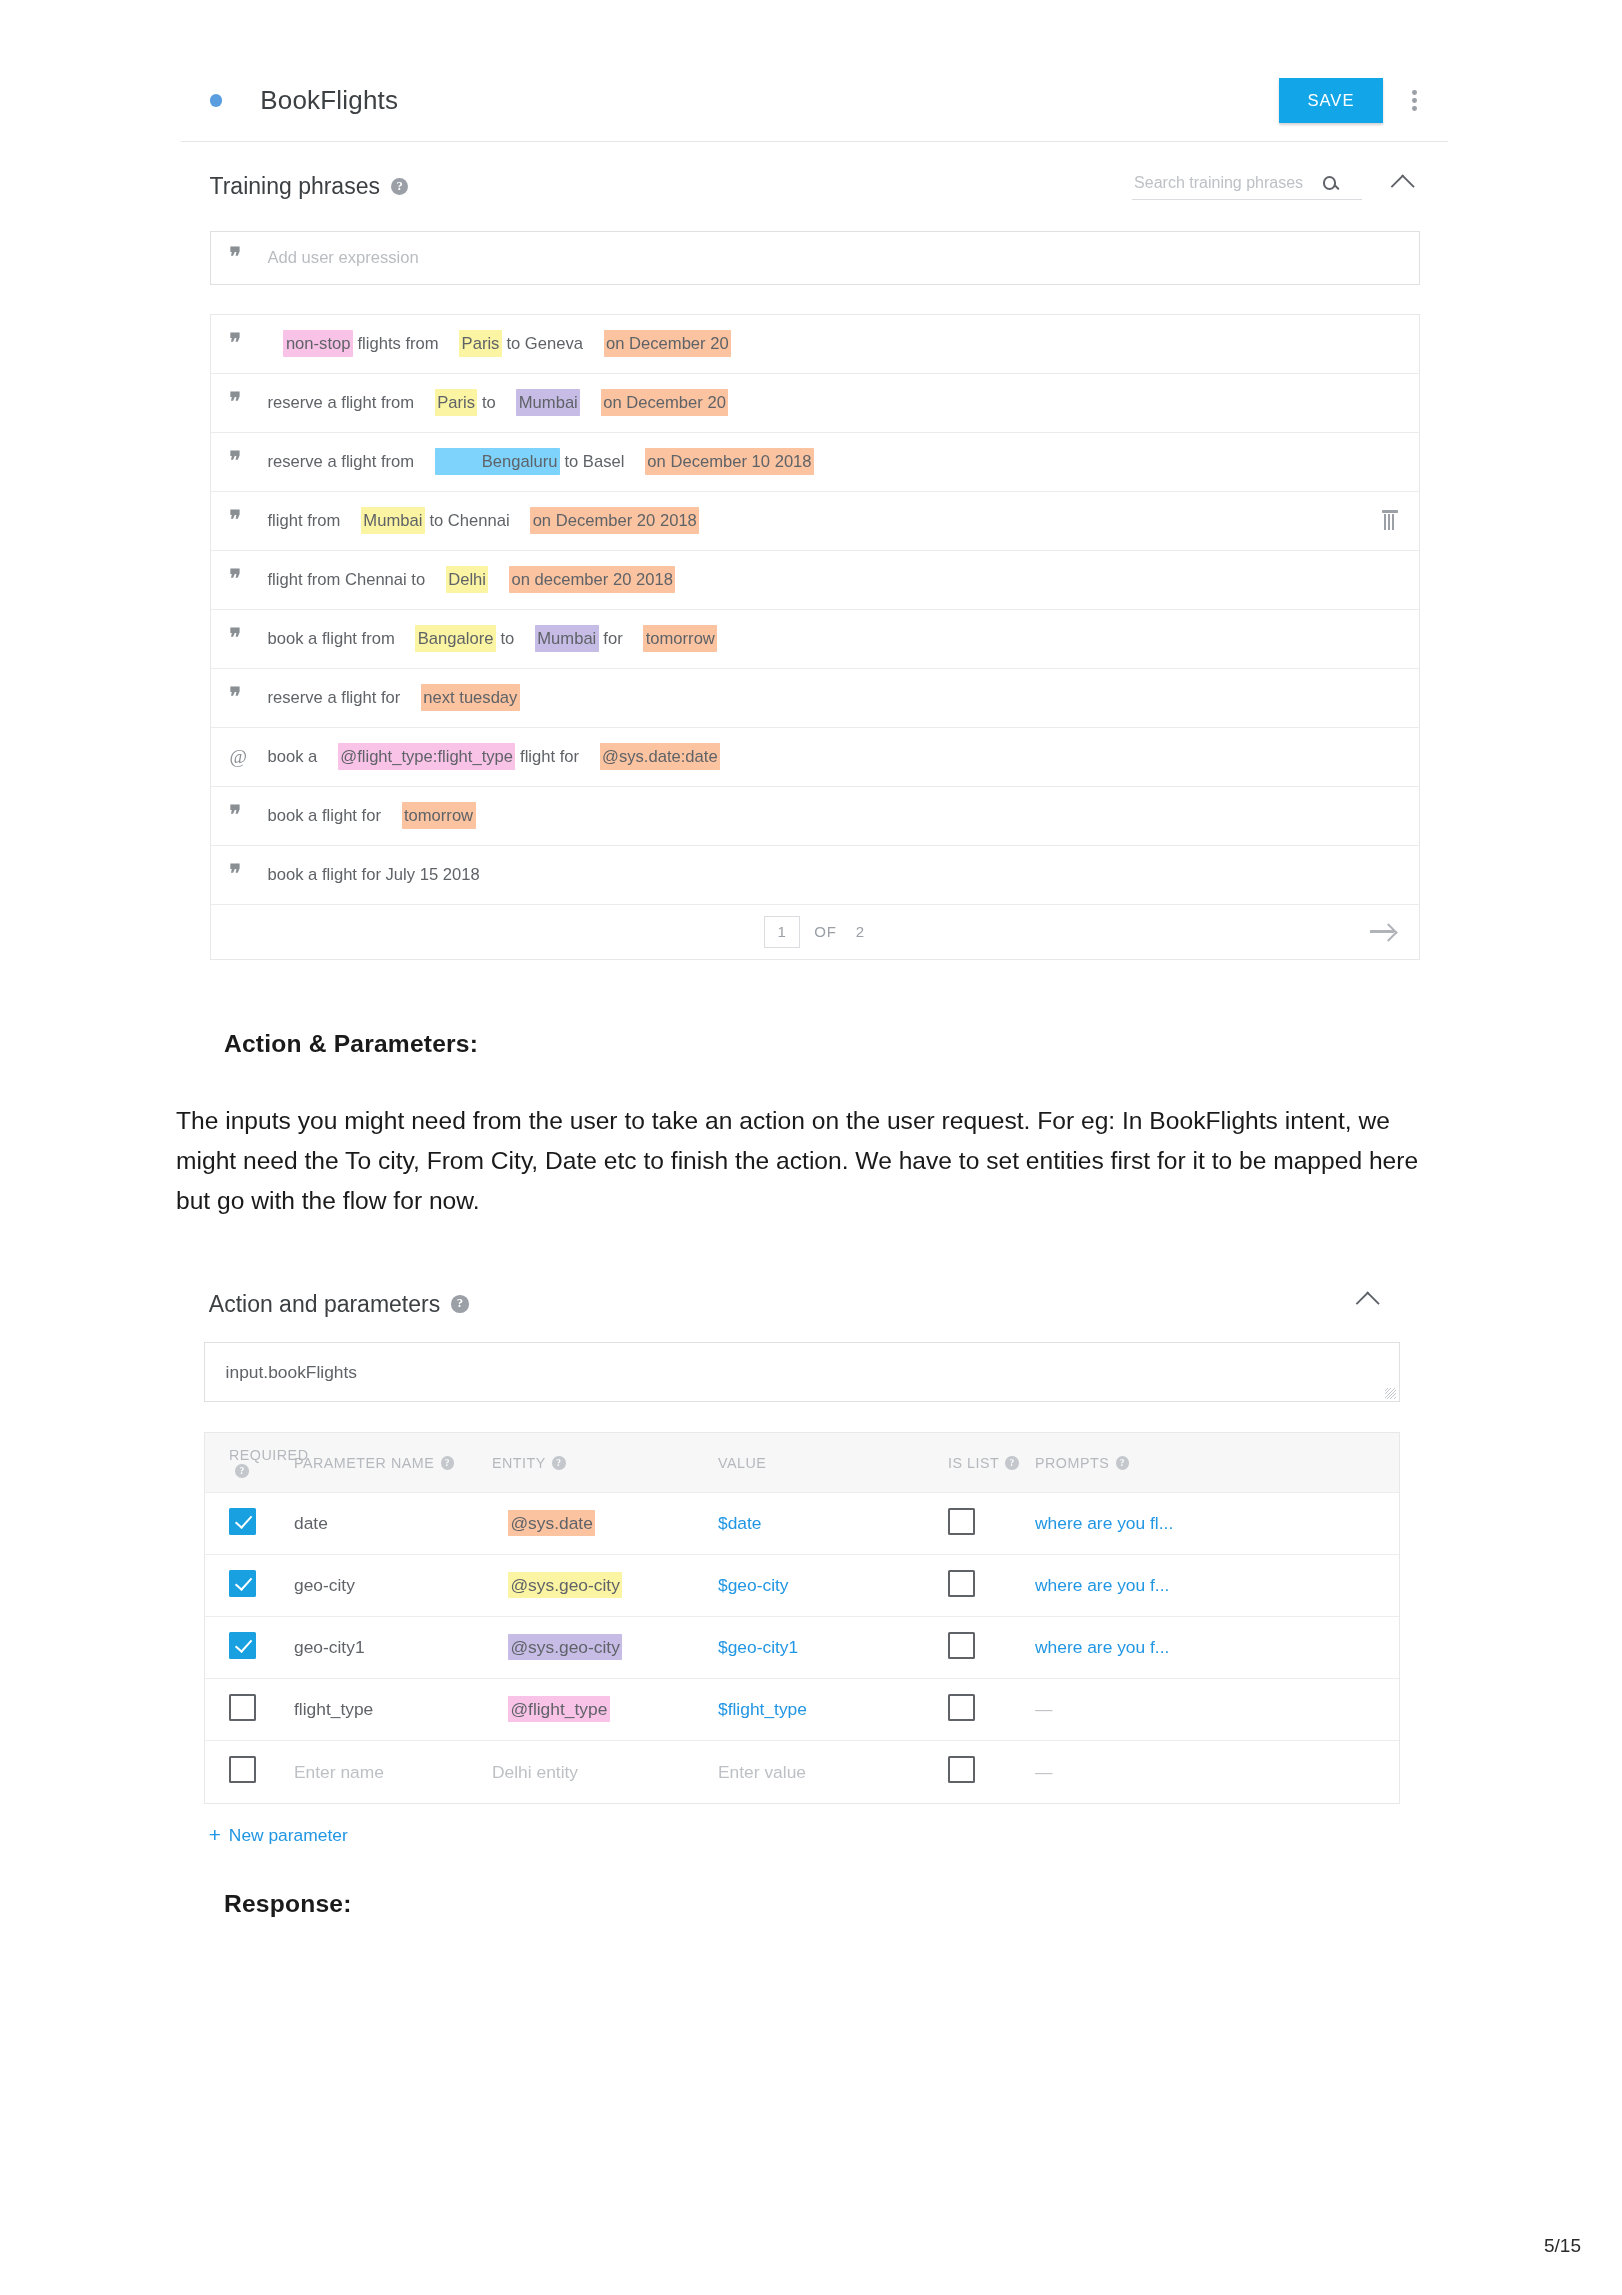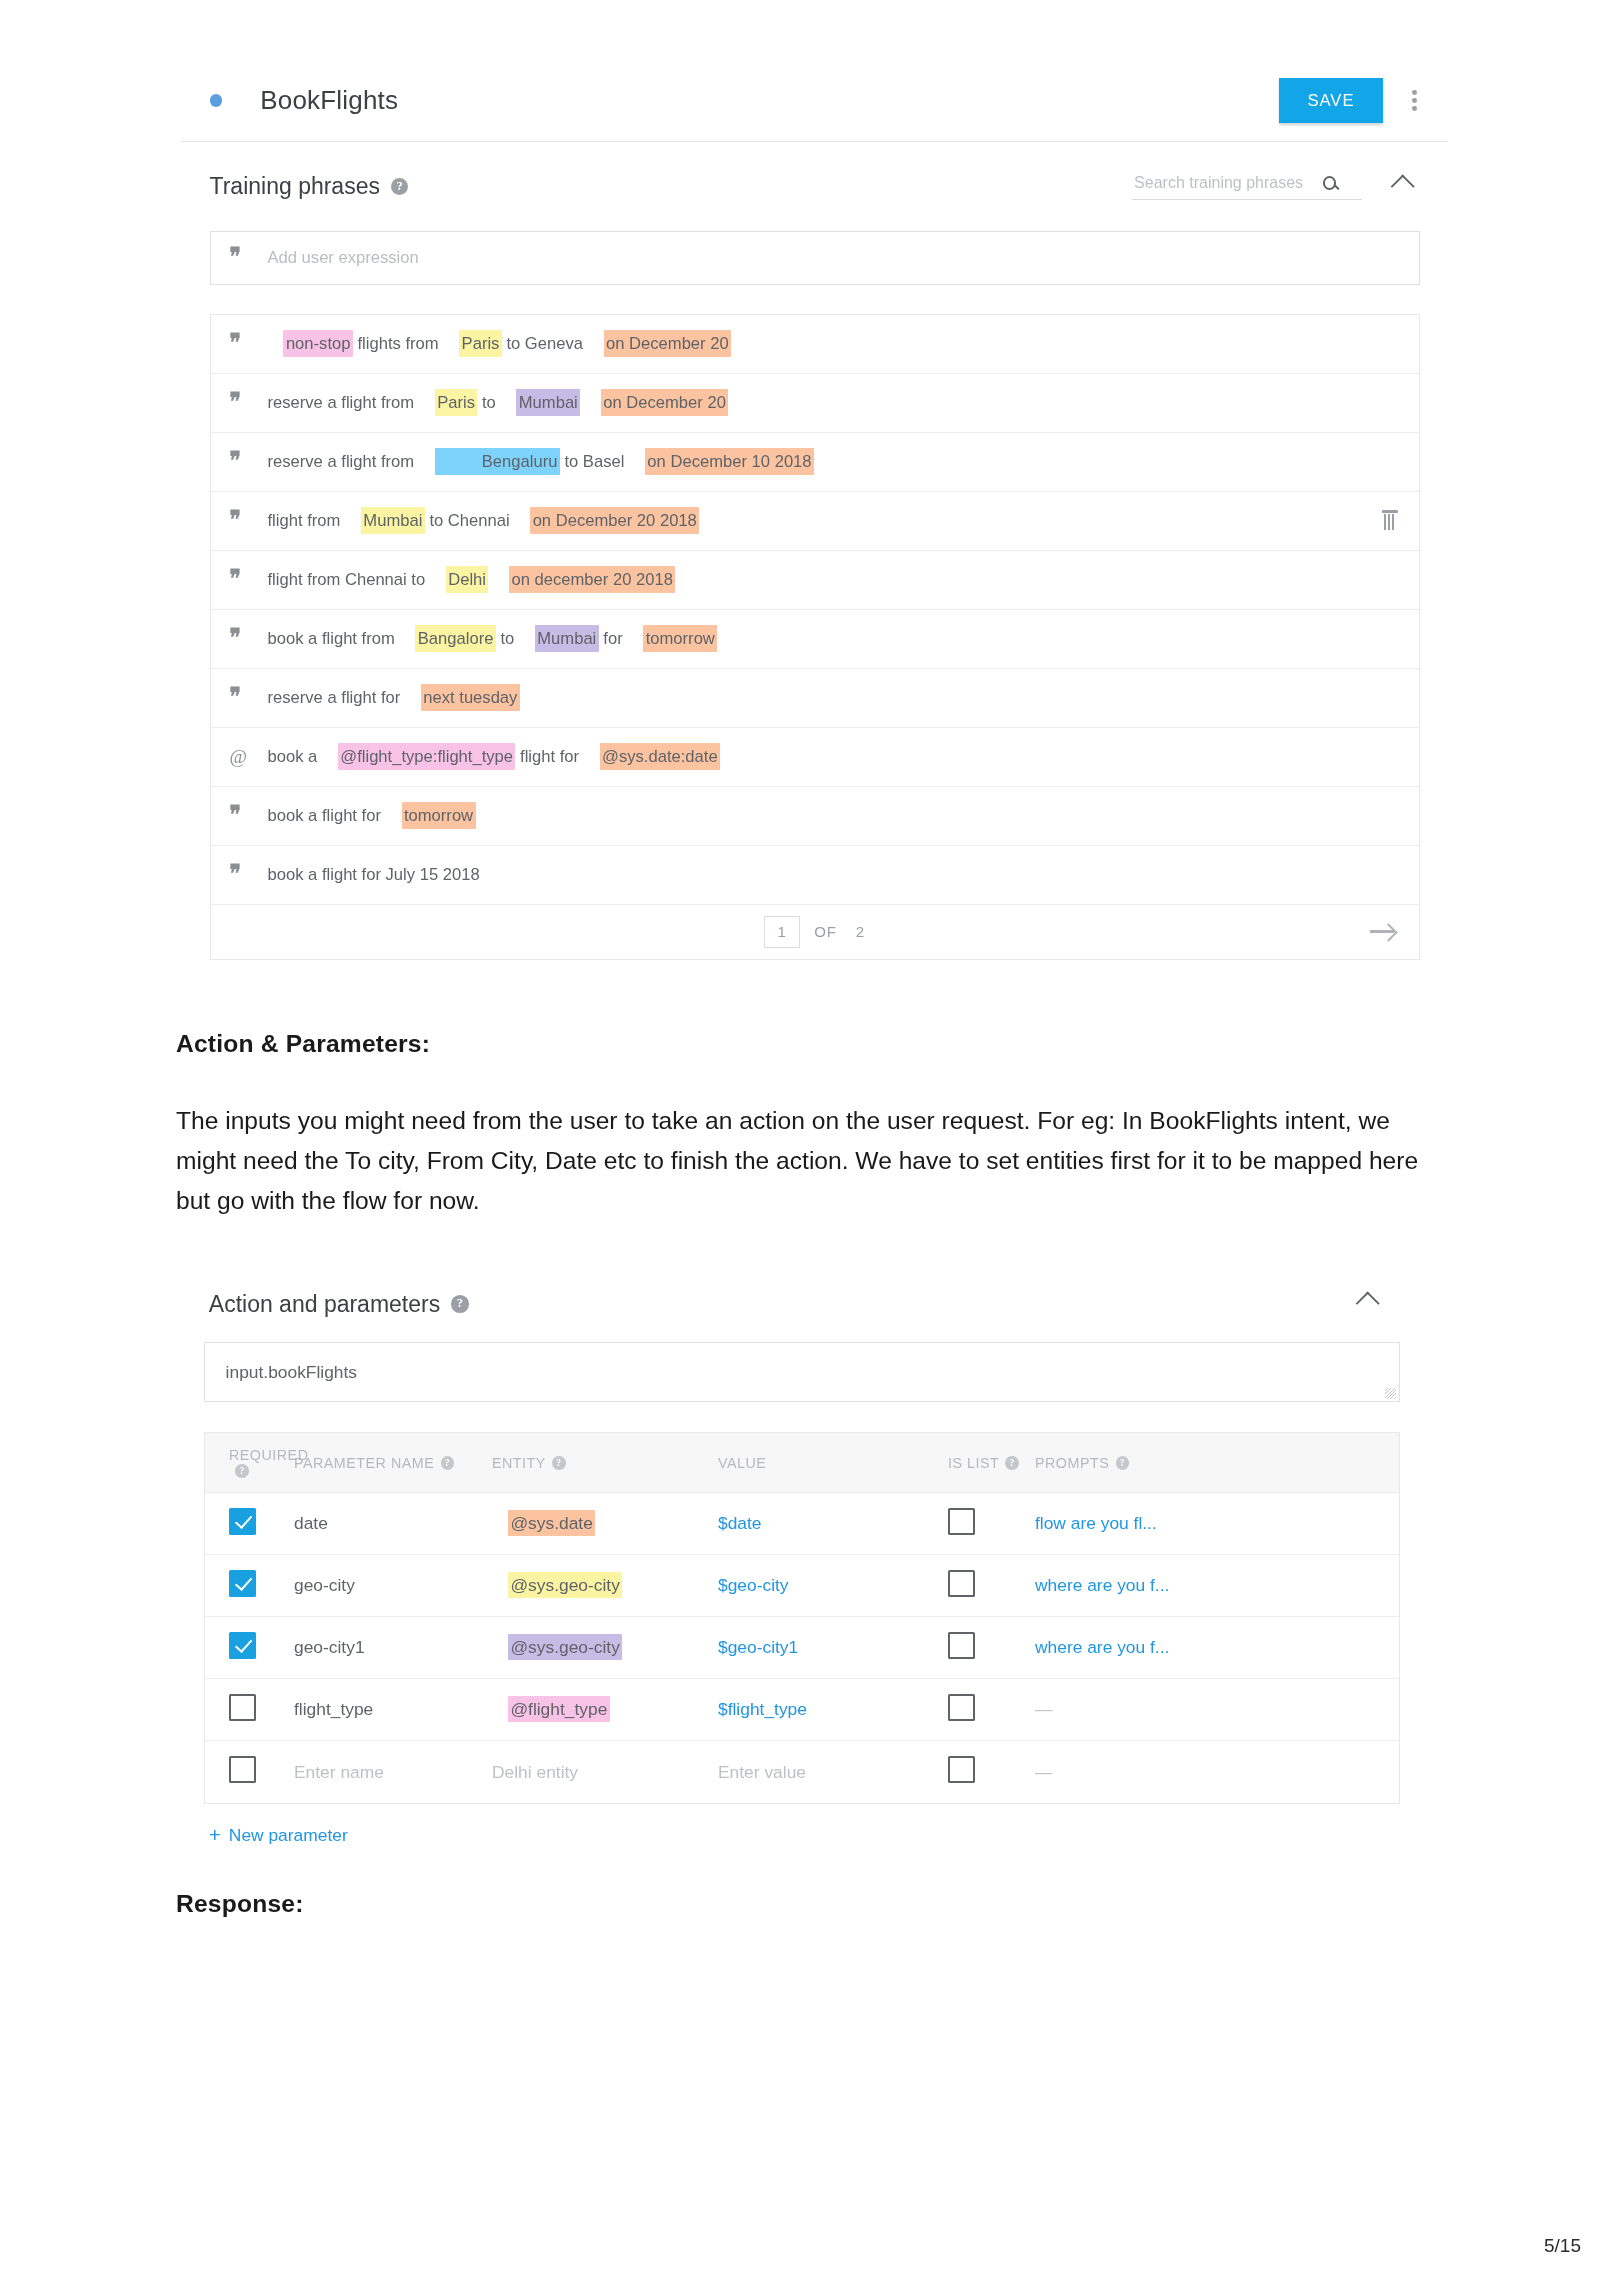--- a/index.html
+++ b/index.html
@@ -185,21 +185,21 @@
   }
 
   
   .prose {
     position:absolute;
     left: 176px;
     width: 1275px;
     color: #1a1a1a;
   }
   .h-bold {
-    font-size: 24.6px; font-weight: bold; letter-spacing: 0.2px;
+    font-size: 24.6px; font-weight: bold; letter-spacing: 0.2px; margin-left: 48px;
   }
   .para {
     font-size: 24.6px; line-height: 1.62; font-weight: 400;
   }
 
   
   .df-shot2 {
     position:absolute;
     left: 198px;
     top: 1266px;
@@ -397,21 +397,21 @@
       <div class="c-list"><span>IS LIST</span><span class="help-ico">?</span></div>
       <div class="c-prm"><span>PROMPTS</span><span class="help-ico">?</span></div>
     </div>
     <div id="pt-body">
         <div class="pt-row">
           <div class="c-req"><span class="cb checked"></span></div>
           <div class="c-name">date</div>
           <div class="c-ent"><span class="hl" style="background: rgb(251, 195, 160);">@sys.date</span></div>
           <div class="c-val blue-link">$date</div>
           <div class="c-list"><span class="cb"></span></div>
-          <div class="c-prm blue-link">flow are you fl...</div>
+          <div class="c-prm blue-link">where are you fl...</div>
         </div>
         <div class="pt-row">
           <div class="c-req"><span class="cb checked"></span></div>
           <div class="c-name">geo-city</div>
           <div class="c-ent"><span class="hl" style="background: rgb(251, 244, 162);">@sys.geo-city</span></div>
           <div class="c-val blue-link">$geo-city</div>
           <div class="c-list"><span class="cb"></span></div>
           <div class="c-prm blue-link">where are you f...</div>
         </div>
         <div class="pt-row">

